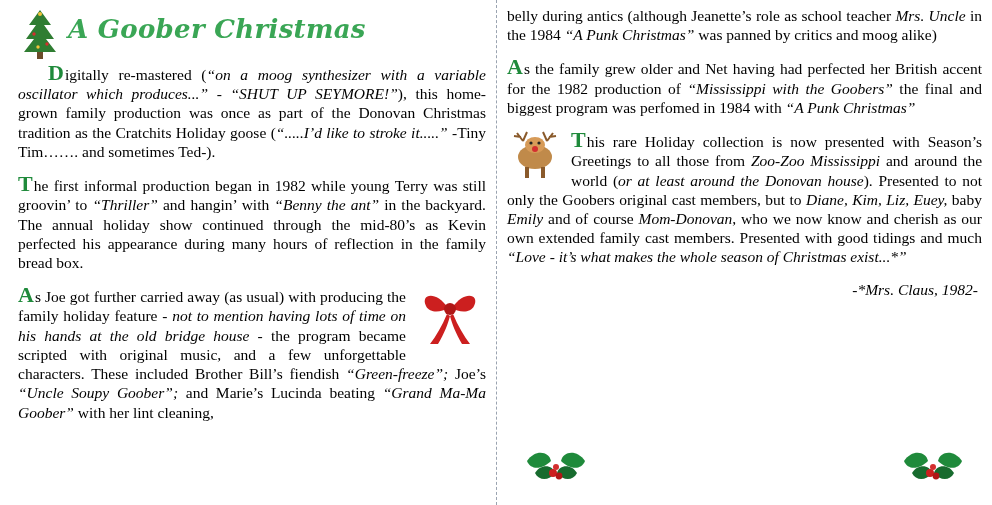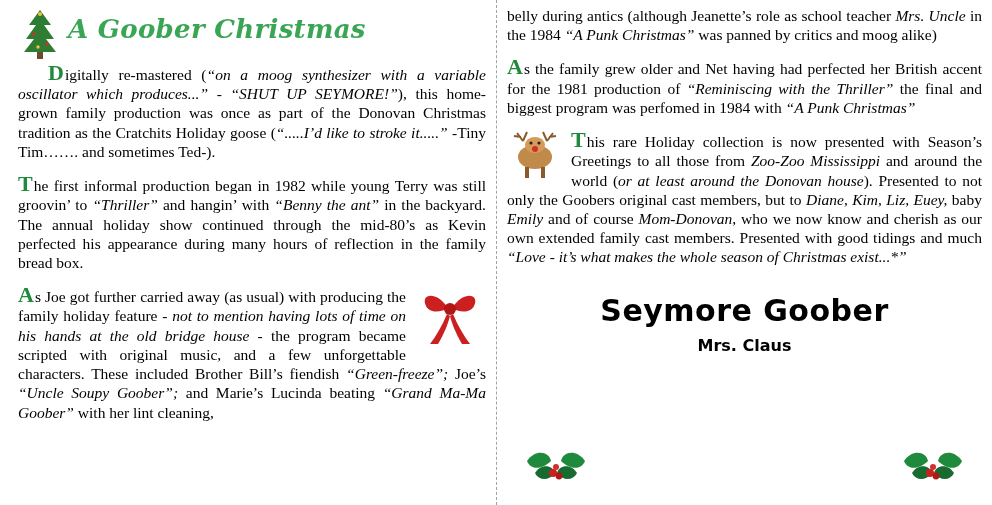--- a/index.html
+++ b/index.html
@@ -174,46 +174,43 @@
     <div class="clear"></div>
   </div>
 
   <div class="col col-right">
 
     <p>
       <span>belly during  antics (although Jeanette’s role as school teacher </span><span class="it">Mrs. Uncle</span><span> in the 1984  </span><span class="it">“A Punk Christmas”</span><span> was panned by critics and moog alike)</span>
     </p>
 
     <p>
-      <span class="dropcap">A</span><span>s the family grew older and Net having had perfected her British accent for the 1981 production of </span><span class="it">“Reminiscing with the Thriller”</span><span>  the final and biggest program was perfomed in 1984 with  </span><span class="it">“A Punk Christmas”</span>
+      <span class="dropcap">A</span><span>s the family grew older and Net having had perfected her British accent for the 1982 production of </span><span class="it">“Mississippi with the Goobers”</span><span>  the final and biggest program was perfomed in 1984 with  </span><span class="it">“A Punk Christmas”</span>
     </p>
 
     <p>
       <span class="reindeer">
         <svg width="58" height="52" viewBox="0 0 58 52">
           <path d="M16 12 L10 4 M16 12 L20 3 M14 8 L7 7" stroke="#8a5a2b" stroke-width="2" fill="none"></path>
           <path d="M40 12 L46 4 M40 12 L36 3 M42 8 L49 7" stroke="#8a5a2b" stroke-width="2" fill="none"></path>
           <ellipse cx="28" cy="28" rx="17" ry="12" fill="#c08a4a"></ellipse>
           <ellipse cx="28" cy="16" rx="10" ry="8" fill="#d79b58"></ellipse>
           <circle cx="24" cy="14" r="1.6" fill="#222"></circle>
           <circle cx="32" cy="14" r="1.6" fill="#222"></circle>
           <circle cx="28" cy="20" r="3" fill="#d32f2f"></circle>
           <rect x="18" y="38" width="4" height="11" fill="#8a5a2b"></rect>
           <rect x="34" y="38" width="4" height="11" fill="#8a5a2b"></rect>
         </svg>
       </span>
       <span class="dropcap">T</span><span>his rare Holiday collection is now presented with Season’s Greetings to all those from </span><span class="it">Zoo-Zoo Mississippi</span><span> and around the world (</span><span class="it">or at least around the Donovan house</span><span>). Presented  to not only the Goobers original cast members, but to </span><span class="it">Diane, Kim, Liz, Euey,</span><span> baby </span><span class="it">Emily</span><span> and of course </span><span class="it">Mom-Donovan</span><span>, who we now know and cherish as our own extended family cast members.  Presented with good tidings and much  </span><span class="it">“Love - it’s what makes the whole season of Christmas exist...*”</span>
     </p>
     <div class="clear"></div>
 
-
-    <div class="name-block">
-      <div class="name-main">Seymore Goober</div>
-      <div class="name-sub">Mrs. Claus</div>
-    </div>
+    <div class="signature">-*Mrs. Claus, 1982-</div>
+
 
     <div class="holly-row">
       <span class="holly">
         <svg width="74" height="42" viewBox="0 0 74 42">
           <path d="M8 16 C16 4, 30 6, 32 16 C24 24, 12 26, 8 16 Z" fill="#1f8a3b"></path>
           <path d="M66 16 C58 4, 44 6, 42 16 C50 24, 62 26, 66 16 Z" fill="#1f8a3b"></path>
           <path d="M16 28 C22 18, 34 20, 36 28 C30 36, 20 36, 16 28 Z" fill="#176b2e"></path>
           <path d="M58 28 C52 18, 40 20, 38 28 C44 36, 54 36, 58 28 Z" fill="#176b2e"></path>
           <circle cx="34" cy="28" r="4" fill="#cc1f1f"></circle>
           <circle cx="40" cy="31" r="3.4" fill="#b01717"></circle>

